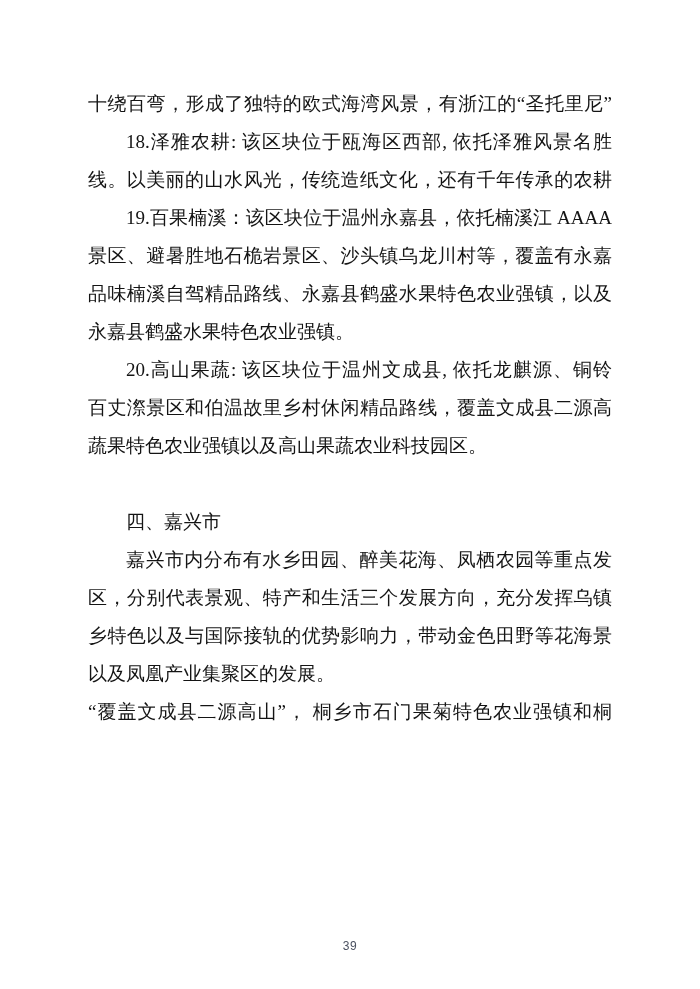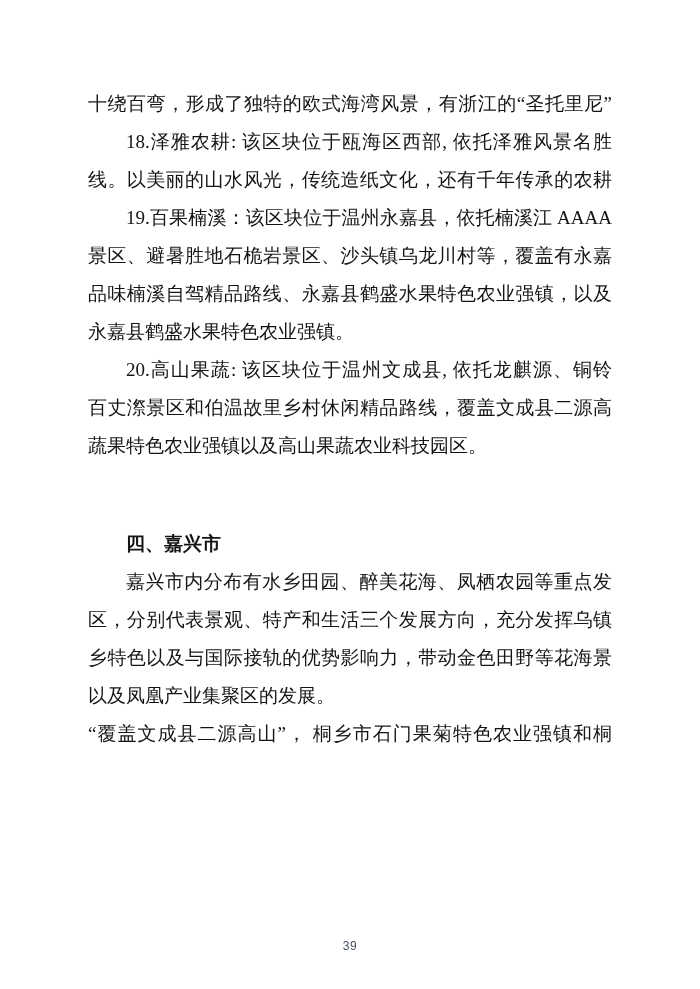--- a/index.html
+++ b/index.html
@@ -34,23 +34,23 @@
   .line.indent {
     text-indent: 2em;
   }
   .line.end {
     text-align-last: left;
   }
   .heading {
     font-size: 19px;
     line-height: 38px;
     height: 38px;
-    font-weight: 700;
+    font-weight: 400;
     text-indent: 2em;
-    margin-top: 60px;
+    margin-top: 38px;
     text-align: left;
   }
   .footer {
     position: absolute;
     top: 936px;
     left: 0;
     width: 100%;
     text-align: center;
   }
   .page-number {

